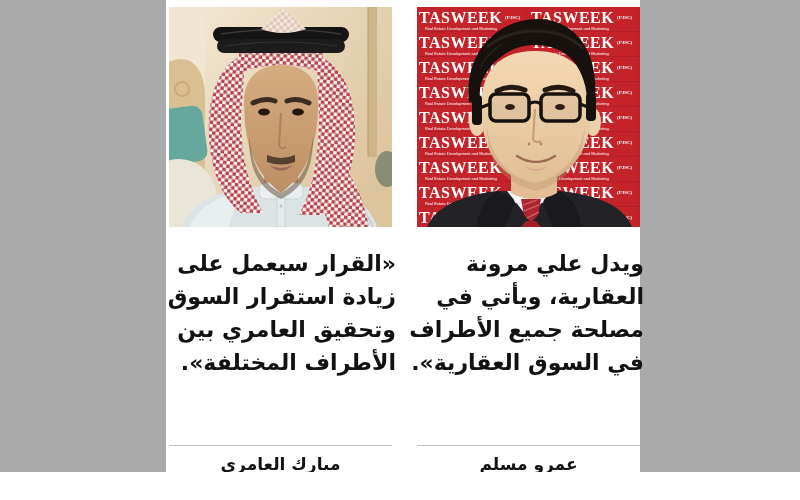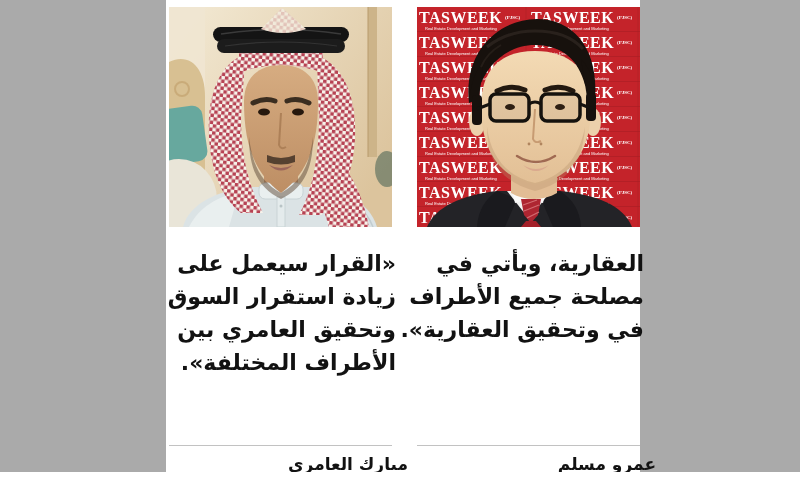--- a/index.html
+++ b/index.html
@@ -19,23 +19,23 @@
   .quote{
     position:absolute;top:247px;left:-6px;right:-4px;
     direction:rtl;text-align:right;
     font-weight:bold;font-size:22px;line-height:33px;
     color:var(--text,#121212);
   }
   .qline{white-space:nowrap;}
   .rule{position:absolute;top:445px;left:0;width:223px;height:1px;background:var(--rule,#c2c2c2);}
   .name{
     position:absolute;top:451px;left:0;width:223px;
-    direction:rtl;text-align:right;
+    direction:rtl;text-align:center;
     font-weight:bold;font-size:17px;line-height:26px;
-    color:var(--text,#121212);white-space:nowrap;margin-left:16px;
+    color:var(--text,#121212);white-space:nowrap;
   }
   .footer-bar{position:absolute;top:483px;left:0;width:223px;height:13px;background:var(--footer-bar,#c7c7c7);}
 </style>
 </head>
 <body>
 
 <div class="page">
   <div class="side-margin left"></div>
   <div class="side-margin right"></div>
 
@@ -180,21 +180,22 @@
         <g fill="rgba(90,75,60,0.08)" stroke="#15120e">
           <rect x="73" y="87" width="39" height="27" rx="6" stroke-width="3.5"></rect>
           <rect x="124" y="87" width="39" height="27" rx="6" stroke-width="3.5"></rect>
           <path d="M112,97 Q118,93 124,97" fill="none" stroke-width="3"></path>
           <path d="M73,97 L60,102" fill="none" stroke-width="3"></path>
           <path d="M163,97 L176,102" fill="none" stroke-width="3"></path>
         </g>
       </svg>
     </div>
     <div class="quote">
+      <div class="qline">ويدل علي مرونة</div>
       <div class="qline">العقارية، ويأتي في</div>
       <div class="qline">مصلحة جميع الأطراف</div>
-      <div class="qline">في وتحقيق العقارية».</div>
+      <div class="qline">في السوق العقارية».</div>
     </div>
     <div class="rule"></div>
     <div class="name">عمرو مسلم</div>
     <div class="footer-bar"></div>
   </div>
 </div>
 
 </body></html>

